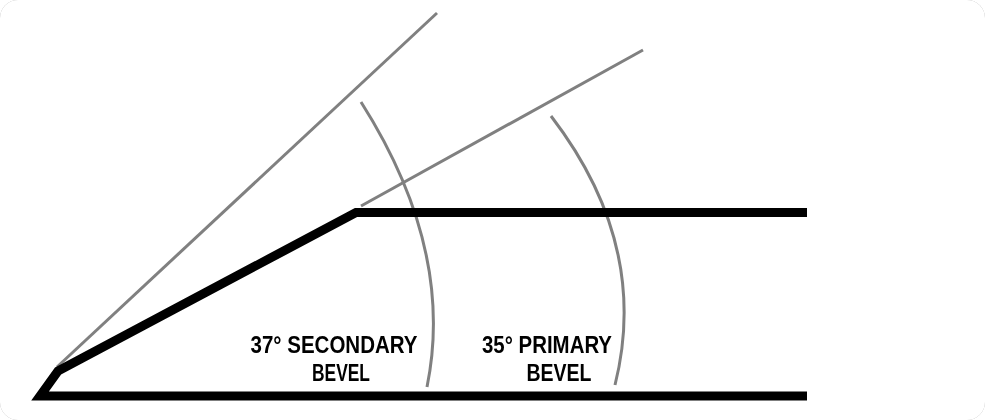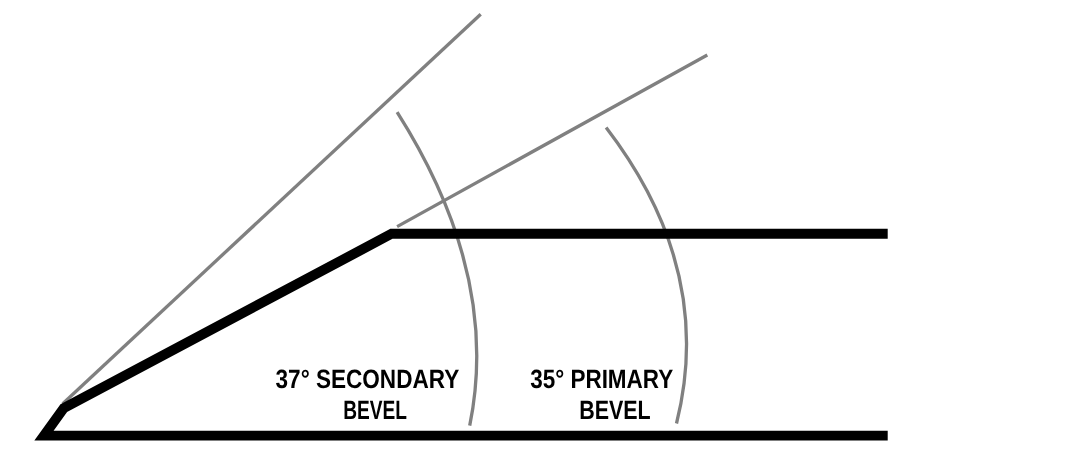--- a/index.html
+++ b/index.html
@@ -7,20 +7,21 @@
     padding: 0;
     background: #ffffff;
   }
   .diagram-stage {
     position: relative;
     width: 985px;
     height: 420px;
     background: #a3a3a3;
     overflow: hidden;
     font-family: "Liberation Sans", sans-serif;
+    border-radius: 18px;
   }
   .diagram-stage svg {
     display: block;
     width: 985px;
     height: 420px;
   }
   .bevel-label {
     font-family: "Liberation Sans", sans-serif;
     font-weight: bold;
     font-size: 24px;

